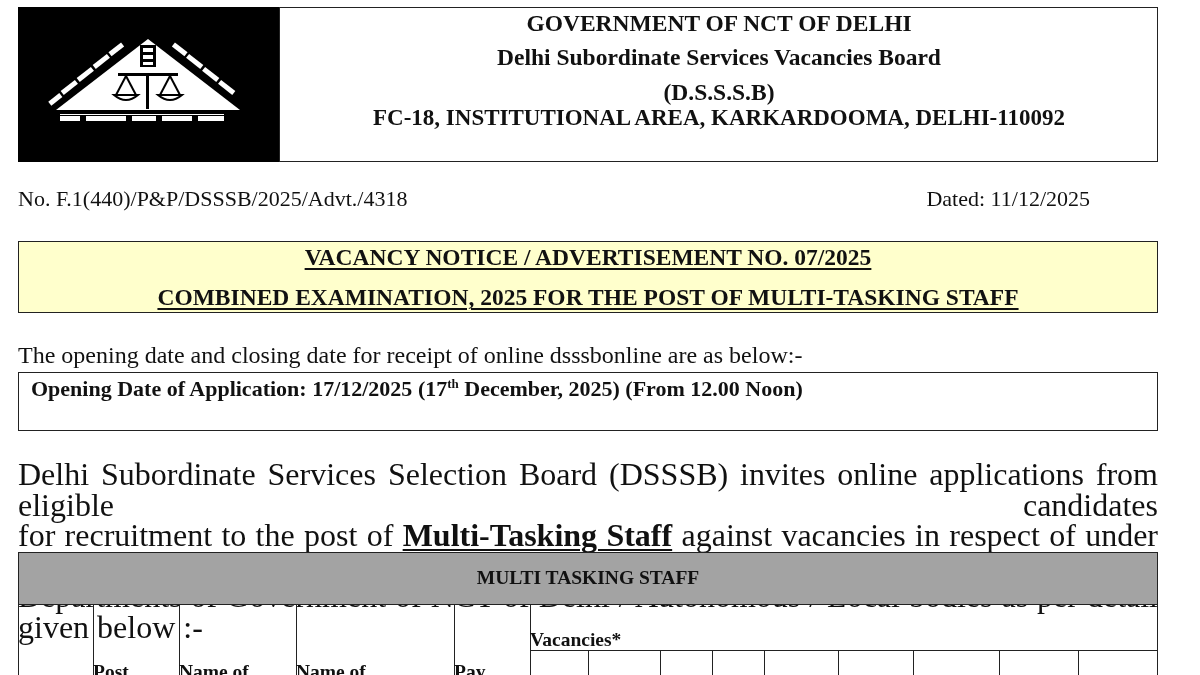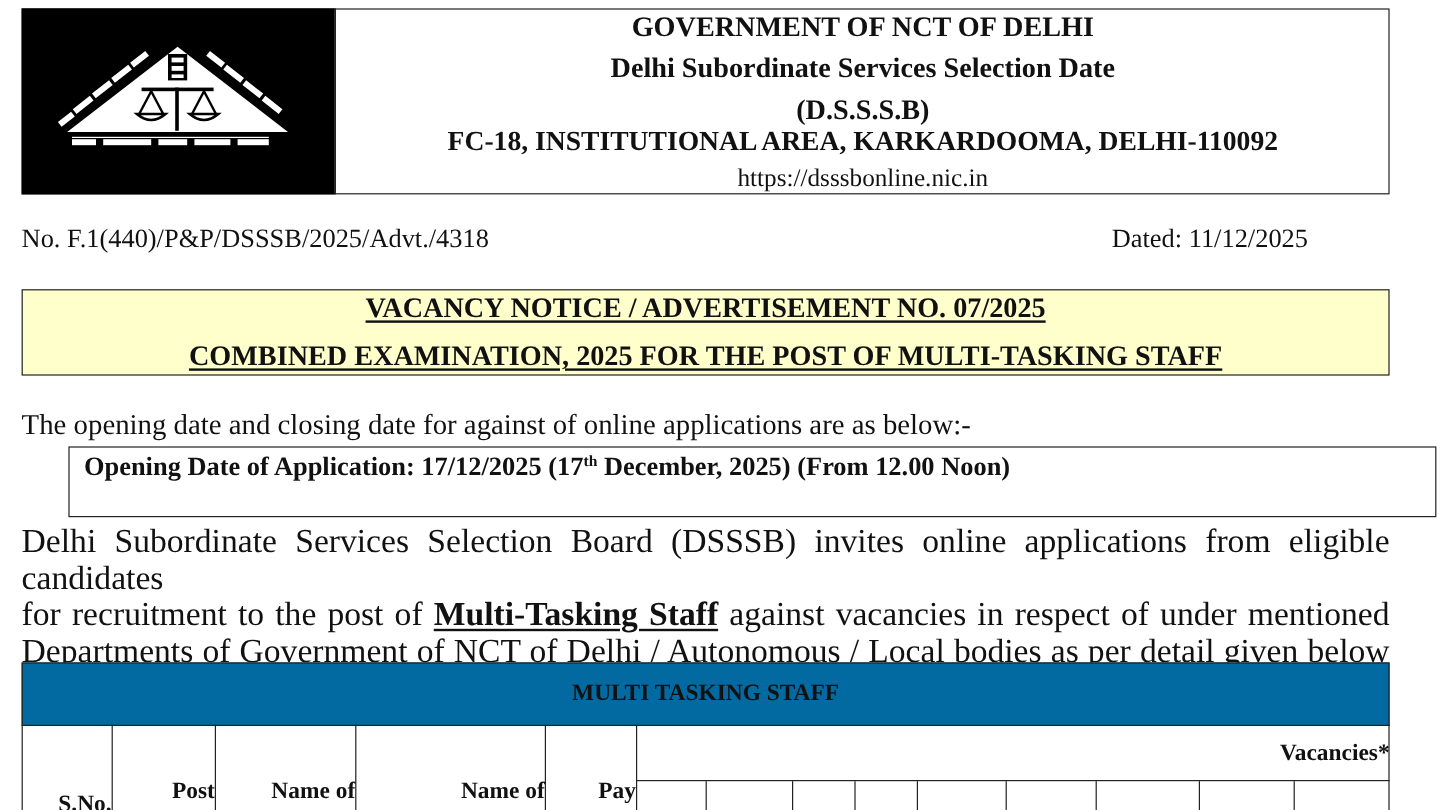--- a/index.html
+++ b/index.html
@@ -41,49 +41,49 @@
     .title-line { position: absolute; left: 0; width: 100%; text-align: center; font-weight: bold; white-space: nowrap; }
     .title-line span { text-decoration: underline; text-underline-offset: 3px; text-decoration-thickness: 2px; }
     .t1 { top: 2px; font-size: 23.5px; }
     .t2 { top: 42px; font-size: 23.5px; }
 
     .intro-line { left: 18px; top: 342px; font-size: 24px; white-space: nowrap; }
 
     .dates-box {
       left: 18px; top: 372px; width: 1140px; height: 59px;
       border: 1.5px solid #222; box-sizing: border-box;
-      font-weight: bold; font-size: 22px; margin-left: 39px;
+      font-weight: bold; font-size: 22px;
     }
     .date-row { position: absolute; left: 12px; white-space: pre; }
     .d1 { top: 3px; }
     .d2 { top: 31px; }
     sup { font-size: 13px; vertical-align: 8px; line-height: 0; }
 
     .para {
-      left: 18px; top: 437px; width: 1140px; font-size: 28px; line-height: 30.5px;
+      left: 18px; top: 459px; width: 1140px; font-size: 32px; line-height: 30.5px;
       text-align: justify; text-align-last: justify;
     }
     .para .line { display: block; text-align: justify; text-align-last: justify; }
     .para .last { text-align-last: left; }
     .para b { text-decoration: underline; text-underline-offset: 3px; text-decoration-thickness: 2px; }
 
     
     .tbl-title {
       left: 18px; top: 552px; width: 1140px; height: 53px;
-      background: #0369a1; border: 1.5px solid #222; box-sizing: border-box;
+      background: #a3a3a3; border: 1.5px solid #222; box-sizing: border-box;
       text-align: center; font-weight: bold; font-size: 19.5px; line-height: 50px;
     }
     .tbl-body {
       left: 18px; top: 604px; width: 1140px; height: 80px;
       border-left: 1.5px solid #222; border-right: 1.5px solid #222; box-sizing: border-box;
     }
     .vline { position: absolute; top: 604px; width: 0; height: 80px; border-left: 1.5px solid #222; }
     .vline-sub { position: absolute; top: 651px; width: 0; height: 40px; border-left: 1.5px solid #222; }
     .hline-vac { position: absolute; left: 530px; top: 650px; width: 628px; height: 0; border-top: 1.5px solid #222; }
-    .col-head { position: absolute; font-weight: bold; font-size: 19.5px; text-align: right; white-space: nowrap; }
+    .col-head { position: absolute; font-weight: bold; font-size: 19.5px; text-align: left; white-space: nowrap; margin-top: 12px; }
     .vac-head { left: 530px; top: 617px; width: 628px; }
   </style>
 </head>
 <body>
 
 <div class="abs header-box"></div>
 
 <div class="abs logo-box">
   <svg class="logo-svg" width="245" height="140" viewBox="0 0 245 140">
 
@@ -121,35 +121,34 @@
       <rect x="106" y="101" width="24" height="5"></rect>
       <rect x="136" y="101" width="30" height="5"></rect>
       <rect x="172" y="101" width="26" height="5"></rect>
       <rect x="34" y="99" width="164" height="1"></rect>
     </g>
   </svg>
 </div>
 
 <div class="abs header-text">
   <div class="h-line h1">GOVERNMENT OF NCT OF DELHI</div>
-  <div class="h-line h2">Delhi Subordinate Services Selection Date</div>
+  <div class="h-line h2">Delhi Subordinate Services Vacancies Board</div>
   <div class="h-line h3">(D.S.S.S.B)</div>
   <div class="h-line h4">FC-18, INSTITUTIONAL AREA, KARKARDOOMA, DELHI-110092</div>
-  <div class="h-line h5">https://dsssbonline.nic.in</div>
 </div>
 
 <div class="abs ref-no">No. F.1(440)/P&amp;P/DSSSB/2025/Advt./4318</div>
 <div class="abs dated">Dated: 11/12/2025</div>
 
 <div class="abs title-box">
   <div class="title-line t1"><span>VACANCY NOTICE / ADVERTISEMENT NO. 07/2025</span></div>
   <div class="title-line t2"><span>COMBINED EXAMINATION, 2025 FOR THE POST OF MULTI-TASKING STAFF</span></div>
 </div>
 
-<div class="abs intro-line">The opening date and closing date for against of online applications are as below:-</div>
+<div class="abs intro-line">The opening date and closing date for receipt of online dsssbonline are as below:-</div>
 <div class="abs dates-box">
   <div class="date-row d1"><span>Opening Date of Application:</span> <span>17/12/2025</span> <span>(17</span><sup>th</sup><span> December, 2025) (From 12.00 Noon)</span></div>
 </div>
 
 <div class="abs para">
   <span class="line">Delhi Subordinate Services Selection Board (DSSSB) invites online applications from eligible candidates</span>
   <span class="line"><span>for recruitment to the post of</span> <b>Multi-Tasking Staff</b> <span>against vacancies in respect of under mentioned</span></span>
   <span class="line last">Departments of Government of NCT of Delhi / Autonomous / Local bodies as per detail given below :-</span>
 </div>
 

